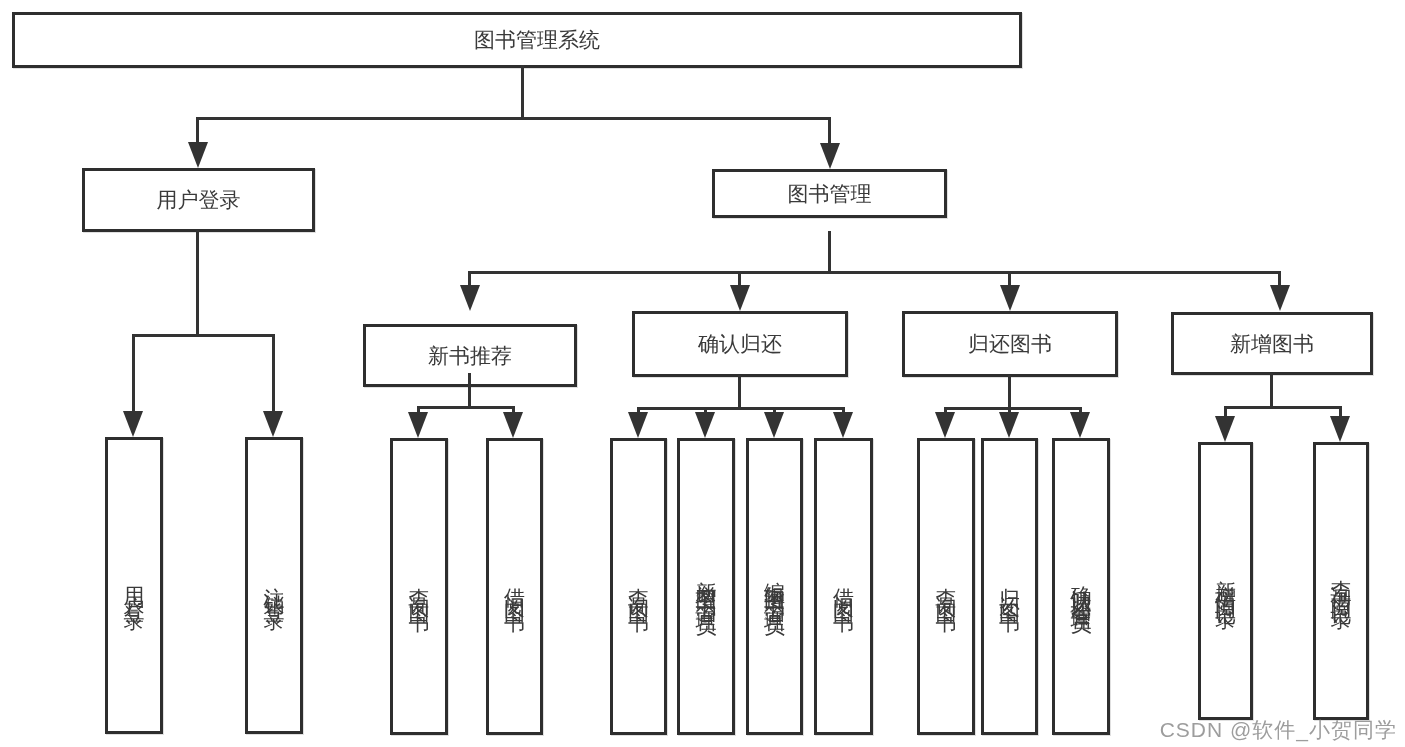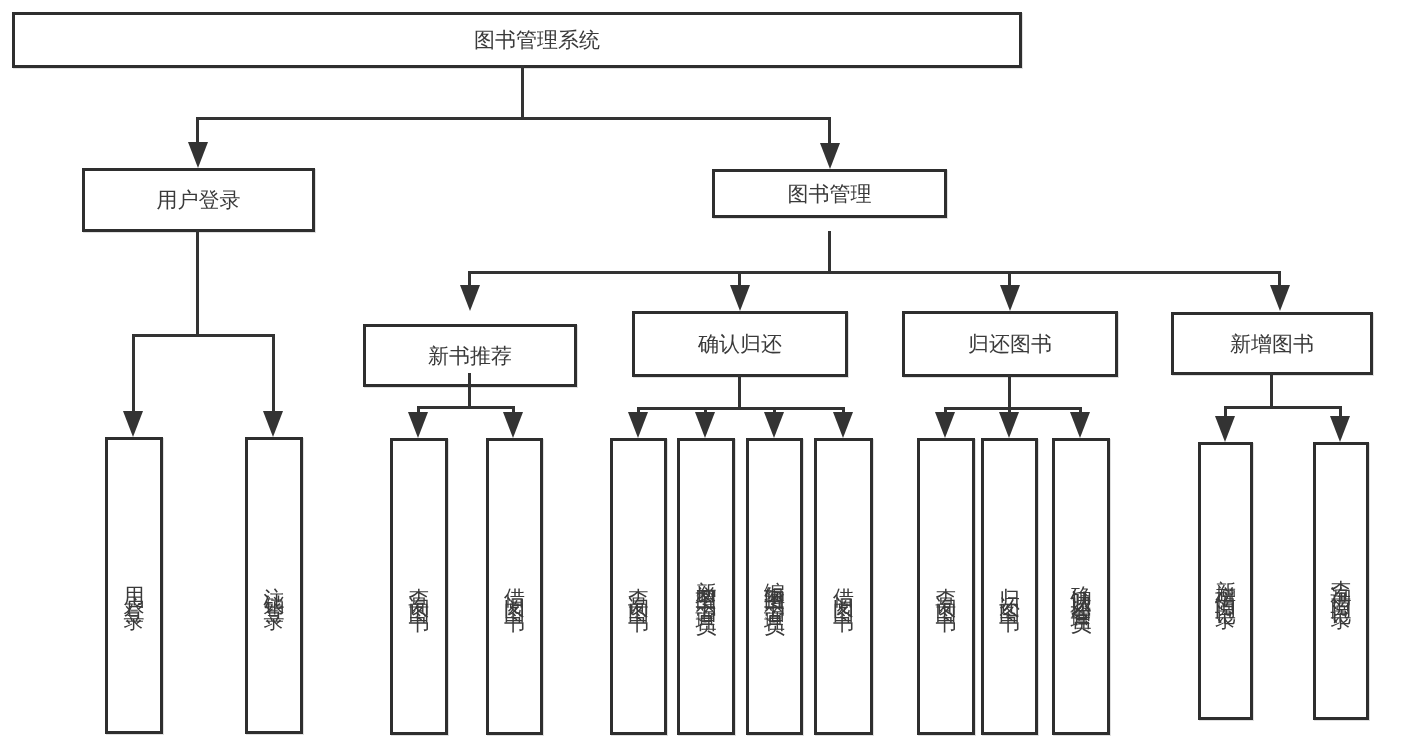--- a/index.html
+++ b/index.html
@@ -197,14 +197,15 @@
     <span style="letter-spacing:4px;">确认归还（管理员）</span>
   </div>
 
   <div class="leaf" style="left:1198px; top:442px; width:55px; height:278px;">
     <span style="letter-spacing:6px;">新增借阅记录</span>
   </div>
   <div class="leaf" style="left:1313px; top:442px; width:56px; height:278px;">
     <span style="letter-spacing:6px;">查询借阅记录</span>
   </div>
 
+  <div class="watermark">CSDN @软件_小贺同学</div>
 
 </div>
 
 </body></html>

